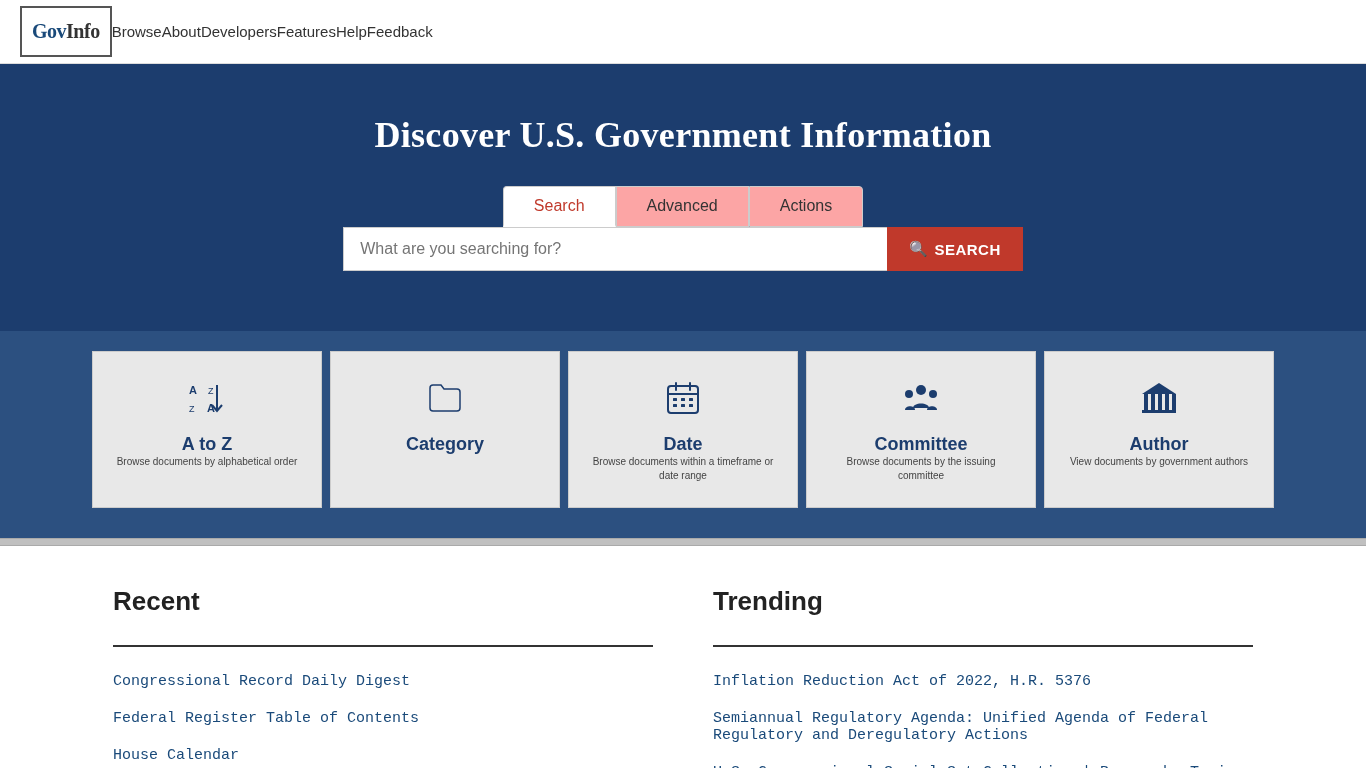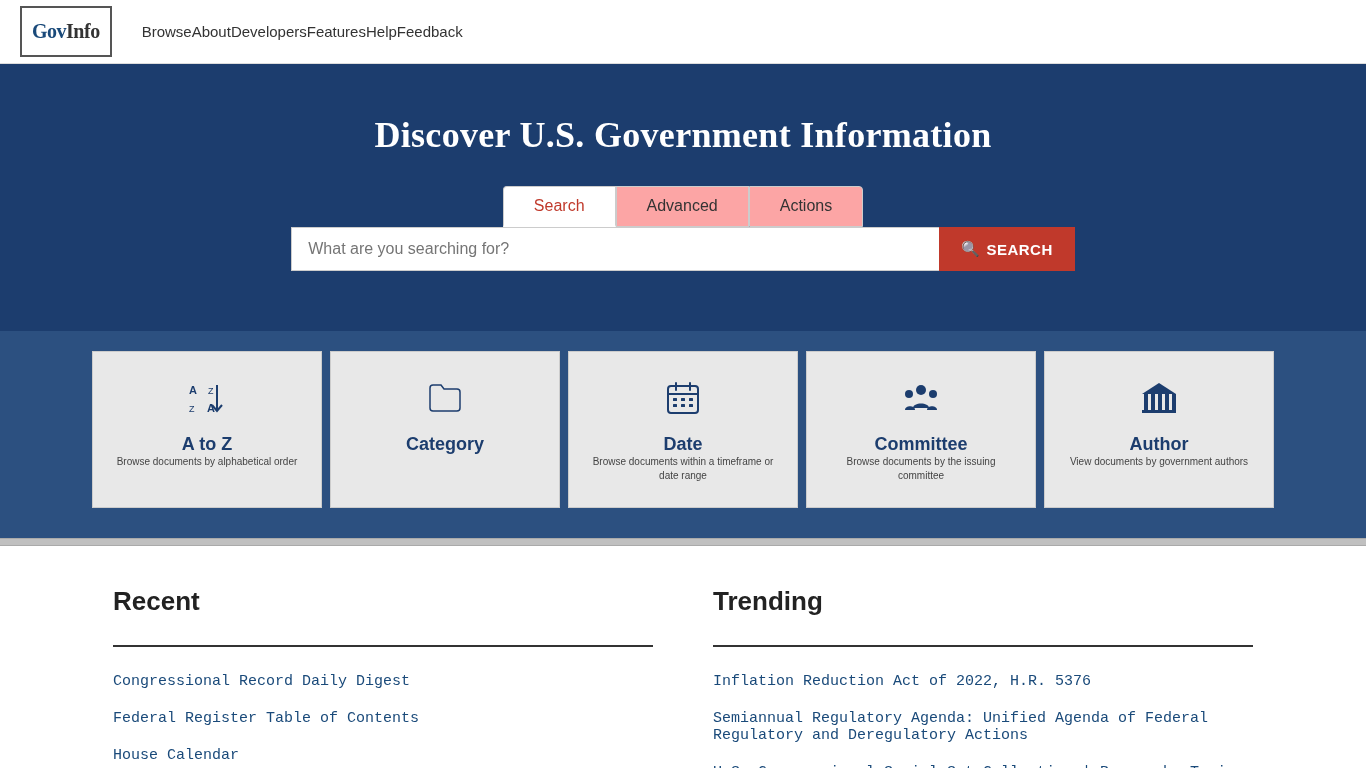--- a/index.html
+++ b/index.html
@@ -10,21 +10,20 @@
       display: flex;
       align-items: center;
       padding: 0 20px;
       height: 64px;
       background: #fff;
       border-bottom: 1px solid #ddd;
     }
     .logo-box {
       border: 2px solid #555;
       padding: 12px 10px;
-      margin-right: 30px;
       font-size: 20px;
       font-weight: bold;
       color: #333;
       letter-spacing: -0.5px;
       flex-shrink: 0;
     }
     .logo-box span { color: #1a4a7a; }
     .logo-box strong { color: #333; font-weight: 900; }
     .nav-links { display: flex; list-style: none; }
     .nav-links a {
@@ -72,21 +71,21 @@
     .search-tab:first-child { border-radius: 4px 0 0 0; }
     .search-tab:last-child { border-radius: 0 4px 0 0; }
 
     
     .search-bar-container {
       display: flex;
       justify-content: center;
       margin-top: 0;
     }
     .search-input {
-      width: 648px;
+      width: 544px;
       padding: 12px 16px;
       font-size: 16px;
       border: 1px solid #ccc;
       border-right: none;
       outline: none;
       font-family: Arial, sans-serif;
       color: #999;
     }
     .search-btn {
       background: #c0392b;

